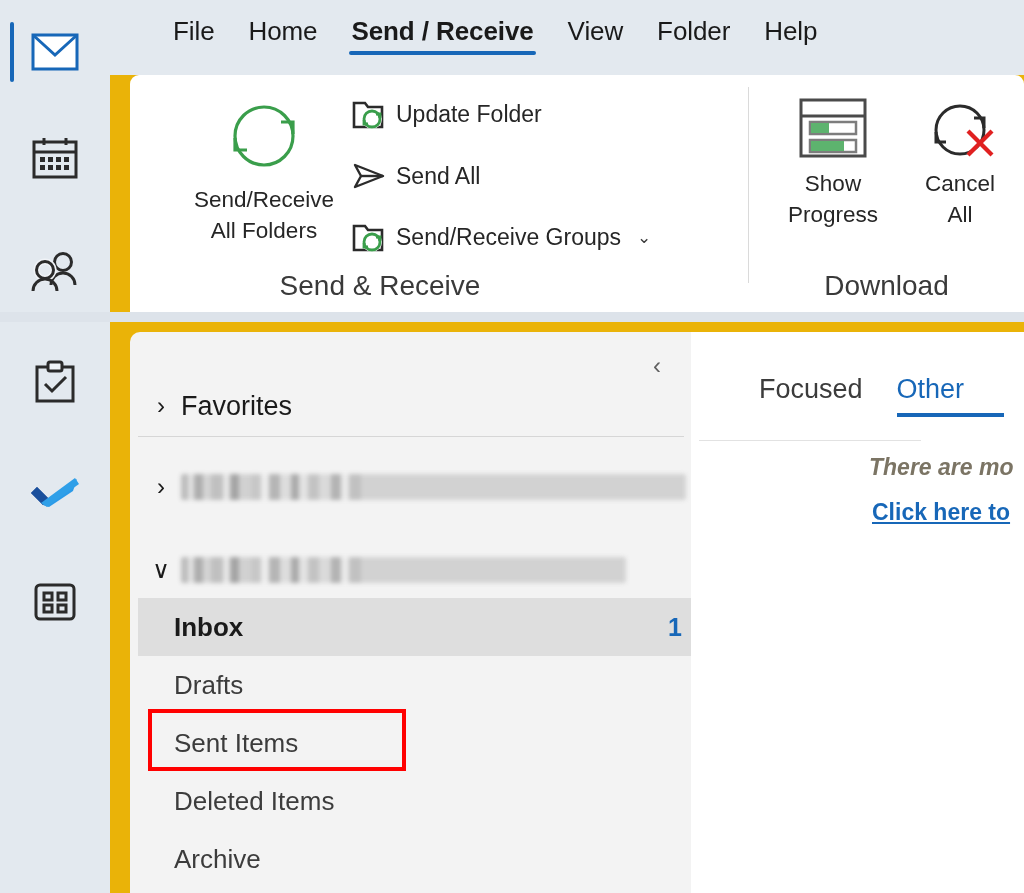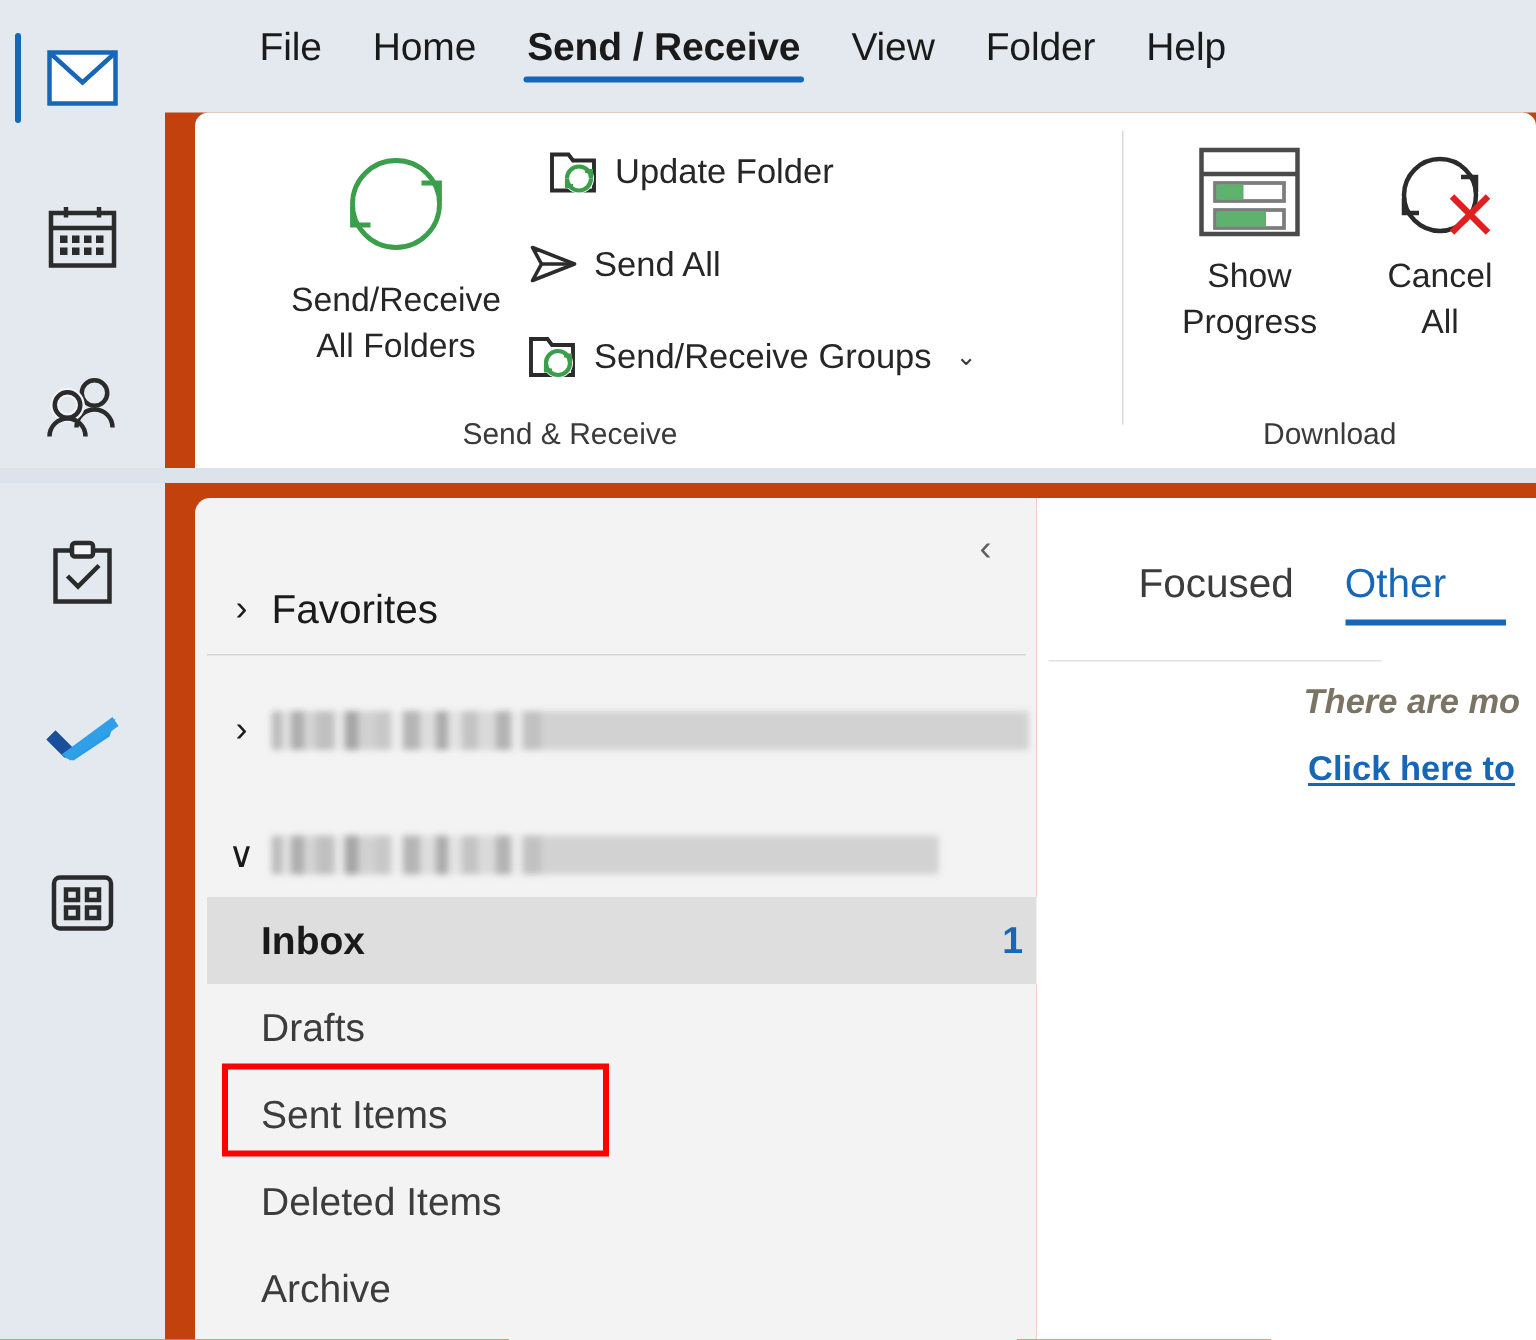--- a/index.html
+++ b/index.html
@@ -11,21 +11,21 @@
     height: 893px;
     overflow: hidden;
     background: #e3e9ef;
     font-family: "Liberation Sans", sans-serif;
     -webkit-font-smoothing: antialiased;
   }
   #app {
     position: relative;
     width: 1024px;
     height: 893px;
-    background: #c2410c;
+    background: #eab308;
   }
 
   
   #rail {
     position: absolute;
     left: 0; top: 0;
     width: 110px; height: 893px;
     background: #e3e9ef;
   }
   .rail-item {
@@ -108,21 +108,21 @@
     top: 12px;
     width: 1px;
     height: 196px;
     background: #dadada;
   }
   .rb-group-label {
     position: absolute;
     bottom: 10px;
     width: 100%;
     text-align: center;
-    font-size: 20px;
+    font-size: 28px;
     color: #3a3a3a;
   }
 
   
   .rb-big {
     position: absolute;
     display: flex;
     flex-direction: column;
     align-items: center;
     cursor: default;
@@ -428,21 +428,21 @@
         <svg width="82" height="82" viewBox="0 0 82 82">
           <path d="M70 41 a29 29 0 0 0 -29 -29 a29 29 0 0 0 -29 29" fill="none" stroke="#3a9e4b" stroke-width="3.2"></path>
           <polyline points="58,27 70,27 70,39" fill="none" stroke="#3a9e4b" stroke-width="3.2"></polyline>
           <path d="M12 41 a29 29 0 0 0 29 29 a29 29 0 0 0 29 -29" fill="none" stroke="#3a9e4b" stroke-width="3.2"></path>
           <polyline points="24,55 12,55 12,43" fill="none" stroke="#3a9e4b" stroke-width="3.2"></polyline>
         </svg>
         <div class="lbl" style="margin-top:8px;">Send/Receive</div>
         <div class="lbl">All Folders</div>
       </div>
 
-      <div class="rb-small" style="left:236px; top:22px;">
+      <div class="rb-small" style="left:222px; top:22px;">
         <svg width="34" height="34" viewBox="0 0 34 34">
           <path d="M2 6 h11 l3 4 h14 v20 h-28 z" fill="#ffffff" stroke="#2b2b2b" stroke-width="2.6"></path>
           <circle cx="20" cy="22" r="10" fill="#ffffff"></circle>
           <path d="M28 22 a8 8 0 0 0 -8 -8 a8 8 0 0 0 -8 8" fill="none" stroke="#3a9e4b" stroke-width="2.8"></path>
           <polyline points="24,17 28,17 28,21" fill="none" stroke="#3a9e4b" stroke-width="2.8"></polyline>
           <path d="M12 22 a8 8 0 0 0 8 8 a8 8 0 0 0 8 -8" fill="none" stroke="#3a9e4b" stroke-width="2.8"></path>
           <polyline points="16,27 12,27 12,23" fill="none" stroke="#3a9e4b" stroke-width="2.8"></polyline>
         </svg>
         <div class="lbl">Update Folder</div>
       </div>

